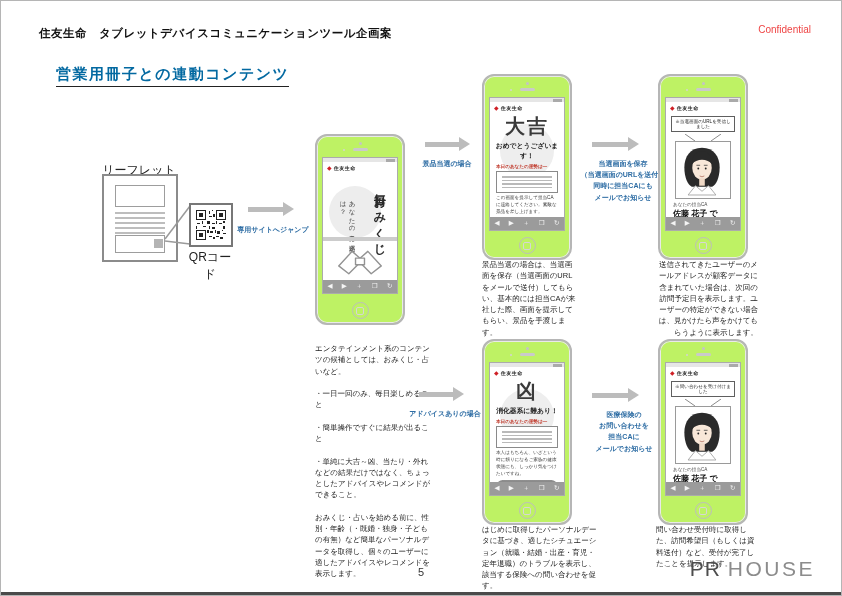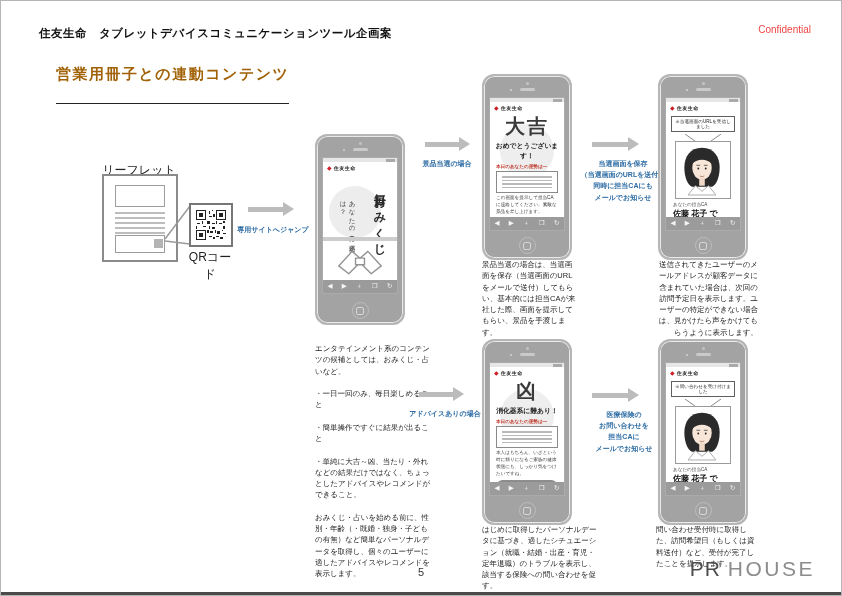--- a/index.html
+++ b/index.html
@@ -6,43 +6,43 @@
   #slide {
     position:relative; width:840px; height:594px; margin:0 auto;
     background:#ffffff; border:1px solid #b5b5b5; overflow:hidden;
     font-family:"Liberation Sans", sans-serif; color:#1c1c1c;
   }
   .abs { position:absolute; }
 
   
   .hdr-title { left:38px; top:25px; font-size:11.5px; font-weight:bold; letter-spacing:0.5px; color:#111; }
   .hdr-conf  { right:30px; top:23px; font-size:10px; color:#ef4444; }
-  .pg-title  { left:55px; top:64px; font-size:15px; font-weight:bold; letter-spacing:1.5px; color:#a16207;
-               border-bottom:1.5px solid #222; padding-bottom:19px; }
+  .pg-title  { left:55px; top:64px; font-size:15px; font-weight:bold; letter-spacing:1.5px; color:#0369a1;
+               border-bottom:1.5px solid #222; padding-bottom:2px; }
 
   
   .desc { font-size:7.5px; line-height:1.5; color:#1d1d1d; white-space:pre-line; }
   .flow-label { font-size:7px; font-weight:bold; color:#2e6da4; text-align:center; white-space:pre-line; line-height:1.6; }
   .small-label { font-size:12px; font-weight:normal; color:#222; text-align:center; }
 
   
   .arrow { height:5px; background:#bcbcbc; }
   .arrow::after { content:""; position:absolute; right:-11px; top:-5px;
     border-left:11px solid #bcbcbc; border-top:7.5px solid transparent; border-bottom:7.5px solid transparent; }
 
   
   .leaflet { width:72px; height:84px; background:#fff; border:2px solid #8b8b8b; }
   .lf-rect-top { position:absolute; left:11px; right:11px; top:9px; height:20px; border:1px solid #9d9d9d; }
   .lf-line { position:absolute; left:11px; right:11px; height:2px; background:#bdbdbd; }
   .lf-rect-bot { position:absolute; left:11px; right:11px; bottom:7px; height:16px; border:1px solid #9d9d9d; }
   .lf-qr-mini { position:absolute; right:1px; top:3px; width:9px; height:9px; background:#b4b4b4; }
   .qr-box { width:40px; height:40px; background:#fff; border:2px solid #777; display:flex; align-items:center; justify-content:center; }
 
   
-  .phone { width:86px; height:182px; background:#a3a3a3; border:2px solid #b6b6b6; border-radius:12px;
+  .phone { width:86px; height:182px; background:#bef264; border:2px solid #b6b6b6; border-radius:12px;
            box-shadow: inset 0 0 0 1px #e9e9e9; }
   .cam { position:absolute; top:6px; left:50%; margin-left:-1.5px; width:3px; height:3px; border-radius:50%; background:#c4c4c4; }
   .dot2 { position:absolute; top:13px; left:26px; width:2px; height:2px; border-radius:50%; background:#d3d3d3; }
   .speaker { position:absolute; top:12px; left:50%; width:15px; margin-left:-7.5px; height:3px; border-radius:2px; background:#cacaca; }
   .screen { position:absolute; top:21px; left:5px; right:5px; bottom:27px; border:1px solid #ababab; background:#fff; overflow:hidden; }
   .home { position:absolute; bottom:4px; left:50%; width:17px; height:17px; margin-left:-8.5px; box-sizing:border-box;
           border:1.5px solid #bdbdbd; border-radius:50%; }
   .home::after { content:""; position:absolute; left:3.5px; top:3.5px; right:3.5px; bottom:3.5px; border:1px solid #d6d6d6; border-radius:2px; }
 
   .scr-top { height:4px; background:#e6e6e6; position:relative; }

